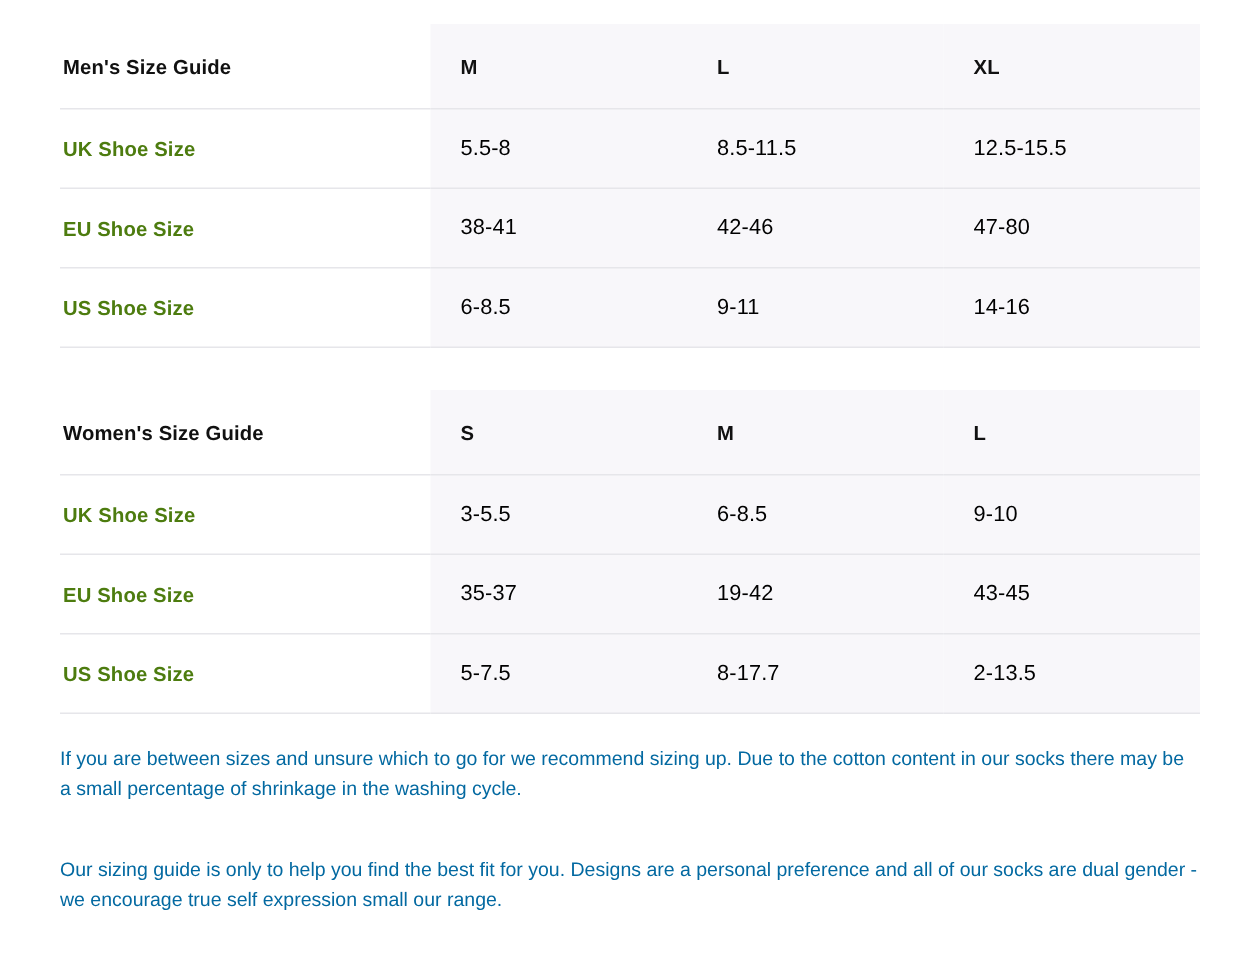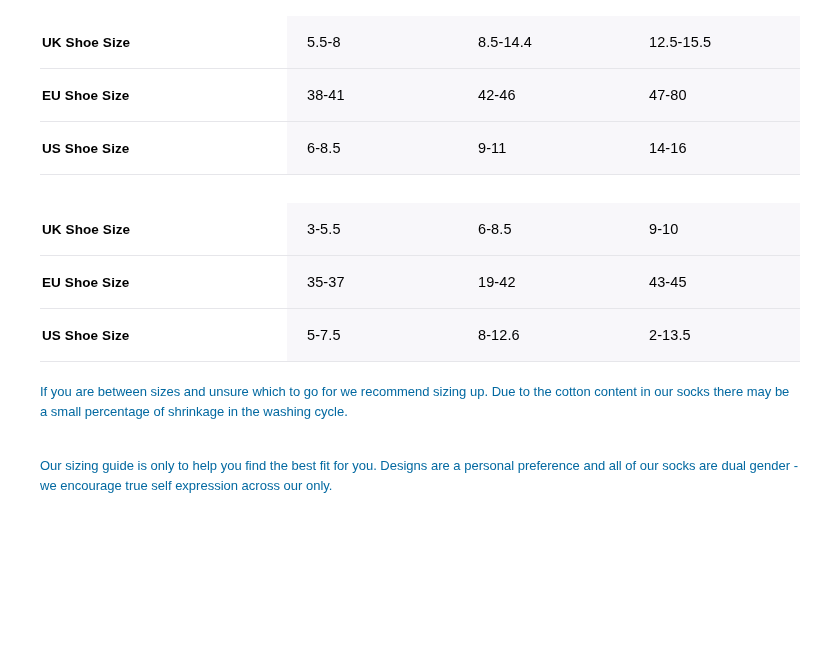--- a/index.html
+++ b/index.html
@@ -55,21 +55,21 @@
     font-weight: bold;
     font-size: 13.5px;
     color: #111111;
   }
   tr.head-row td.label-col .cell-inner {
     padding-left: 2px;
   }
   .row-label {
     font-weight: bold;
     font-size: 13.5px;
-    color: #000000;
+    color: #4d7c0f;
   }
   .table-gap {
     height: 28px;
   }
   .first-head td {
     border-bottom: 1px solid #e6e6ea;
   }
   .notes {
     margin-top: 20px;
     width: 760px;
@@ -89,29 +89,43 @@
 </style>
 </head>
 <body>
 
 <div class="page">
 
   <div class="spacer-top"></div>
 
   <table class="size-table">
     <tbody>
+      <tr class="head-row first-head">
+        <td class="label-col">
+          <div class="cell-inner">Men's Size Guide</div>
+        </td>
+        <td class="val-col">
+          <div class="cell-inner">M</div>
+        </td>
+        <td class="val-col">
+          <div class="cell-inner">L</div>
+        </td>
+        <td class="val-col">
+          <div class="cell-inner">XL</div>
+        </td>
+      </tr>
       <tr>
         <td class="label-col">
           <div class="cell-inner row-label">UK Shoe Size</div>
         </td>
         <td class="val-col">
           <div class="cell-inner">5.5-8</div>
         </td>
         <td class="val-col">
-          <div class="cell-inner">8.5-14.4</div>
+          <div class="cell-inner">8.5-11.5</div>
         </td>
         <td class="val-col">
           <div class="cell-inner">12.5-15.5</div>
         </td>
       </tr>
       <tr>
         <td class="label-col">
           <div class="cell-inner row-label">EU Shoe Size</div>
         </td>
         <td class="val-col">
@@ -138,20 +152,34 @@
           <div class="cell-inner">14-16</div>
         </td>
       </tr>
     </tbody>
   </table>
 
   <div class="table-gap"></div>
 
   <table class="size-table">
     <tbody>
+      <tr class="head-row">
+        <td class="label-col">
+          <div class="cell-inner">Women's Size Guide</div>
+        </td>
+        <td class="val-col">
+          <div class="cell-inner">S</div>
+        </td>
+        <td class="val-col">
+          <div class="cell-inner">M</div>
+        </td>
+        <td class="val-col">
+          <div class="cell-inner">L</div>
+        </td>
+      </tr>
       <tr>
         <td class="label-col">
           <div class="cell-inner row-label">UK Shoe Size</div>
         </td>
         <td class="val-col">
           <div class="cell-inner">3-5.5</div>
         </td>
         <td class="val-col">
           <div class="cell-inner">6-8.5</div>
         </td>
@@ -174,28 +202,28 @@
         </td>
       </tr>
       <tr>
         <td class="label-col">
           <div class="cell-inner row-label">US Shoe Size</div>
         </td>
         <td class="val-col">
           <div class="cell-inner">5-7.5</div>
         </td>
         <td class="val-col">
-          <div class="cell-inner">8-12.6</div>
+          <div class="cell-inner">8-17.7</div>
         </td>
         <td class="val-col">
           <div class="cell-inner">2-13.5</div>
         </td>
       </tr>
     </tbody>
   </table>
 
   <div class="notes">
     <p class="first">If you are between sizes and unsure which to go for we recommend sizing up.
  Due to the cotton content in our socks there may be a small percentage of shrinkage in the washing cycle.</p>
-    <p class="second"> Our sizing guide is only to help you find the best fit for you. Designs are a personal preference and all of our socks are dual gender - we encourage true self expression across our only.</p>
+    <p class="second"> Our sizing guide is only to help you find the best fit for you. Designs are a personal preference and all of our socks are dual gender - we encourage true self expression small our range.</p>
   </div>
 
 </div>
 
 </body></html>

